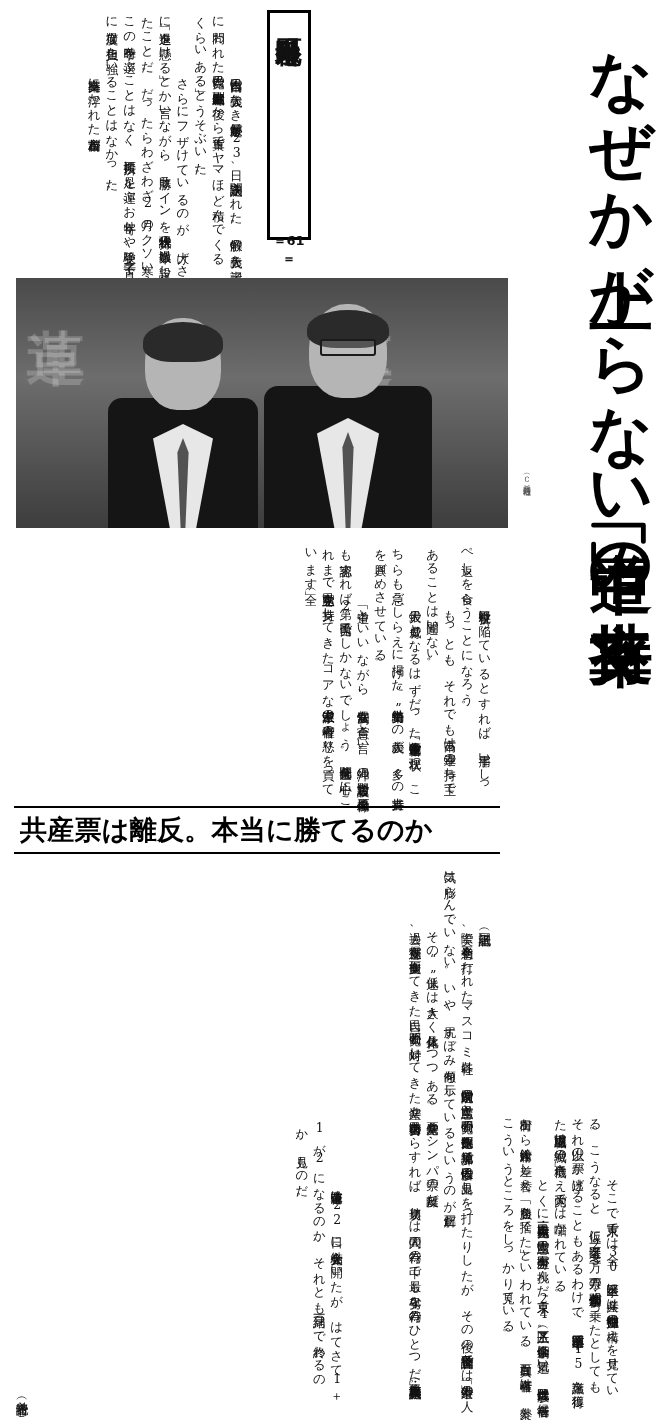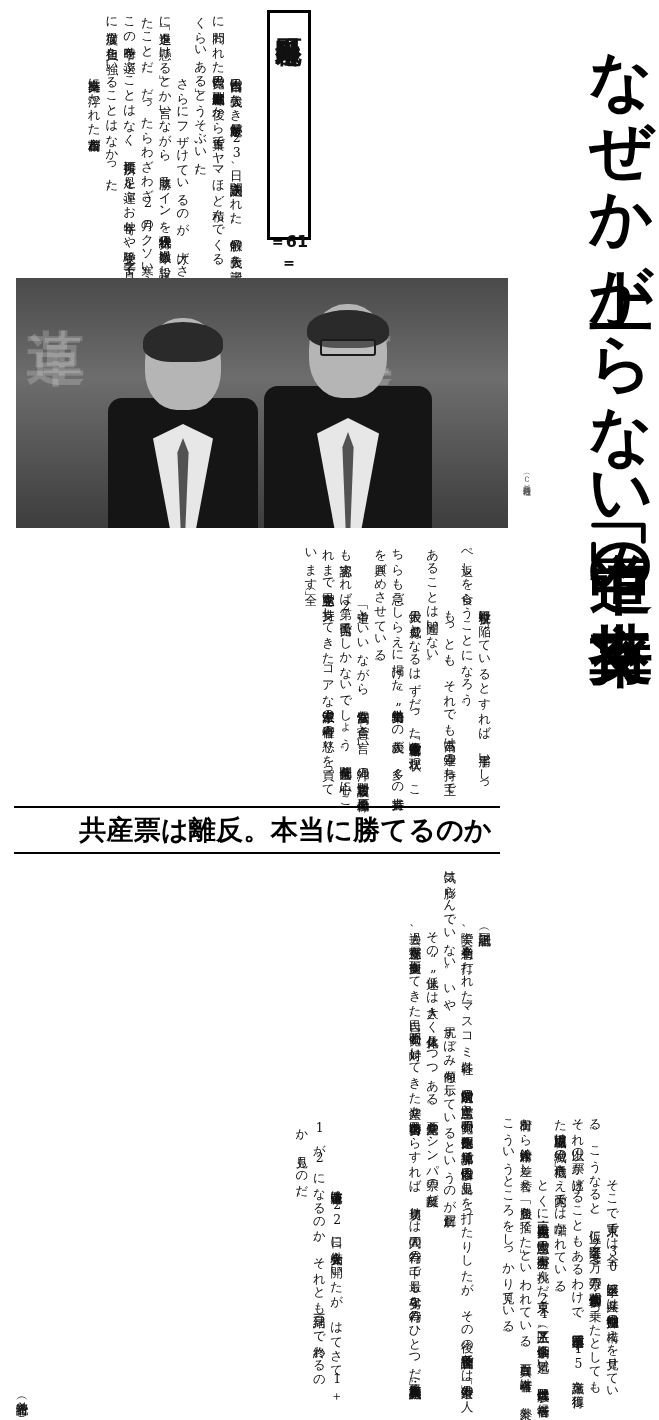--- a/index.html
+++ b/index.html
@@ -42,21 +42,21 @@
     padding-top:4px;
   }
   .masthead .vt{
     font-family:"DejaVu Sans","Liberation Sans",sans-serif;
     font-weight:700;font-size:26px;line-height:1.08;letter-spacing:0.02em;
   }
   .masthead-num{
     position:absolute; top:232px; right:348px; width:44px;
     text-align:center;
     font-family:"DejaVu Sans","Liberation Sans",sans-serif;
-    font-weight:700;font-size:16px;
+    font-weight:700;font-size:13px;
   }
 
   
   .lead{
     position:absolute;
     top:8px; right:396px;
     height:264px;
     font-size:12.5px;
     line-height:1.42;
   }
@@ -142,21 +142,20 @@
   .subhead{
     position:absolute;
     left:20px; top:812px;
     width:472px;
     font-family:"DejaVu Sans","Liberation Sans",sans-serif;
     font-weight:700;
     font-size:27px;
     letter-spacing:0.01em;
     color:#000;
     white-space:nowrap;
-    text-align:right;
   }
   .rule-top{position:absolute;left:14px;top:806px;width:486px;height:2px;background:#000;}
   .rule-bot{position:absolute;left:14px;top:852px;width:486px;height:2px;background:#000;}
 
   
   .lower-right{
     position:absolute;
     top:862px; right:148px;
     height:530px;
     font-size:12.4px;

